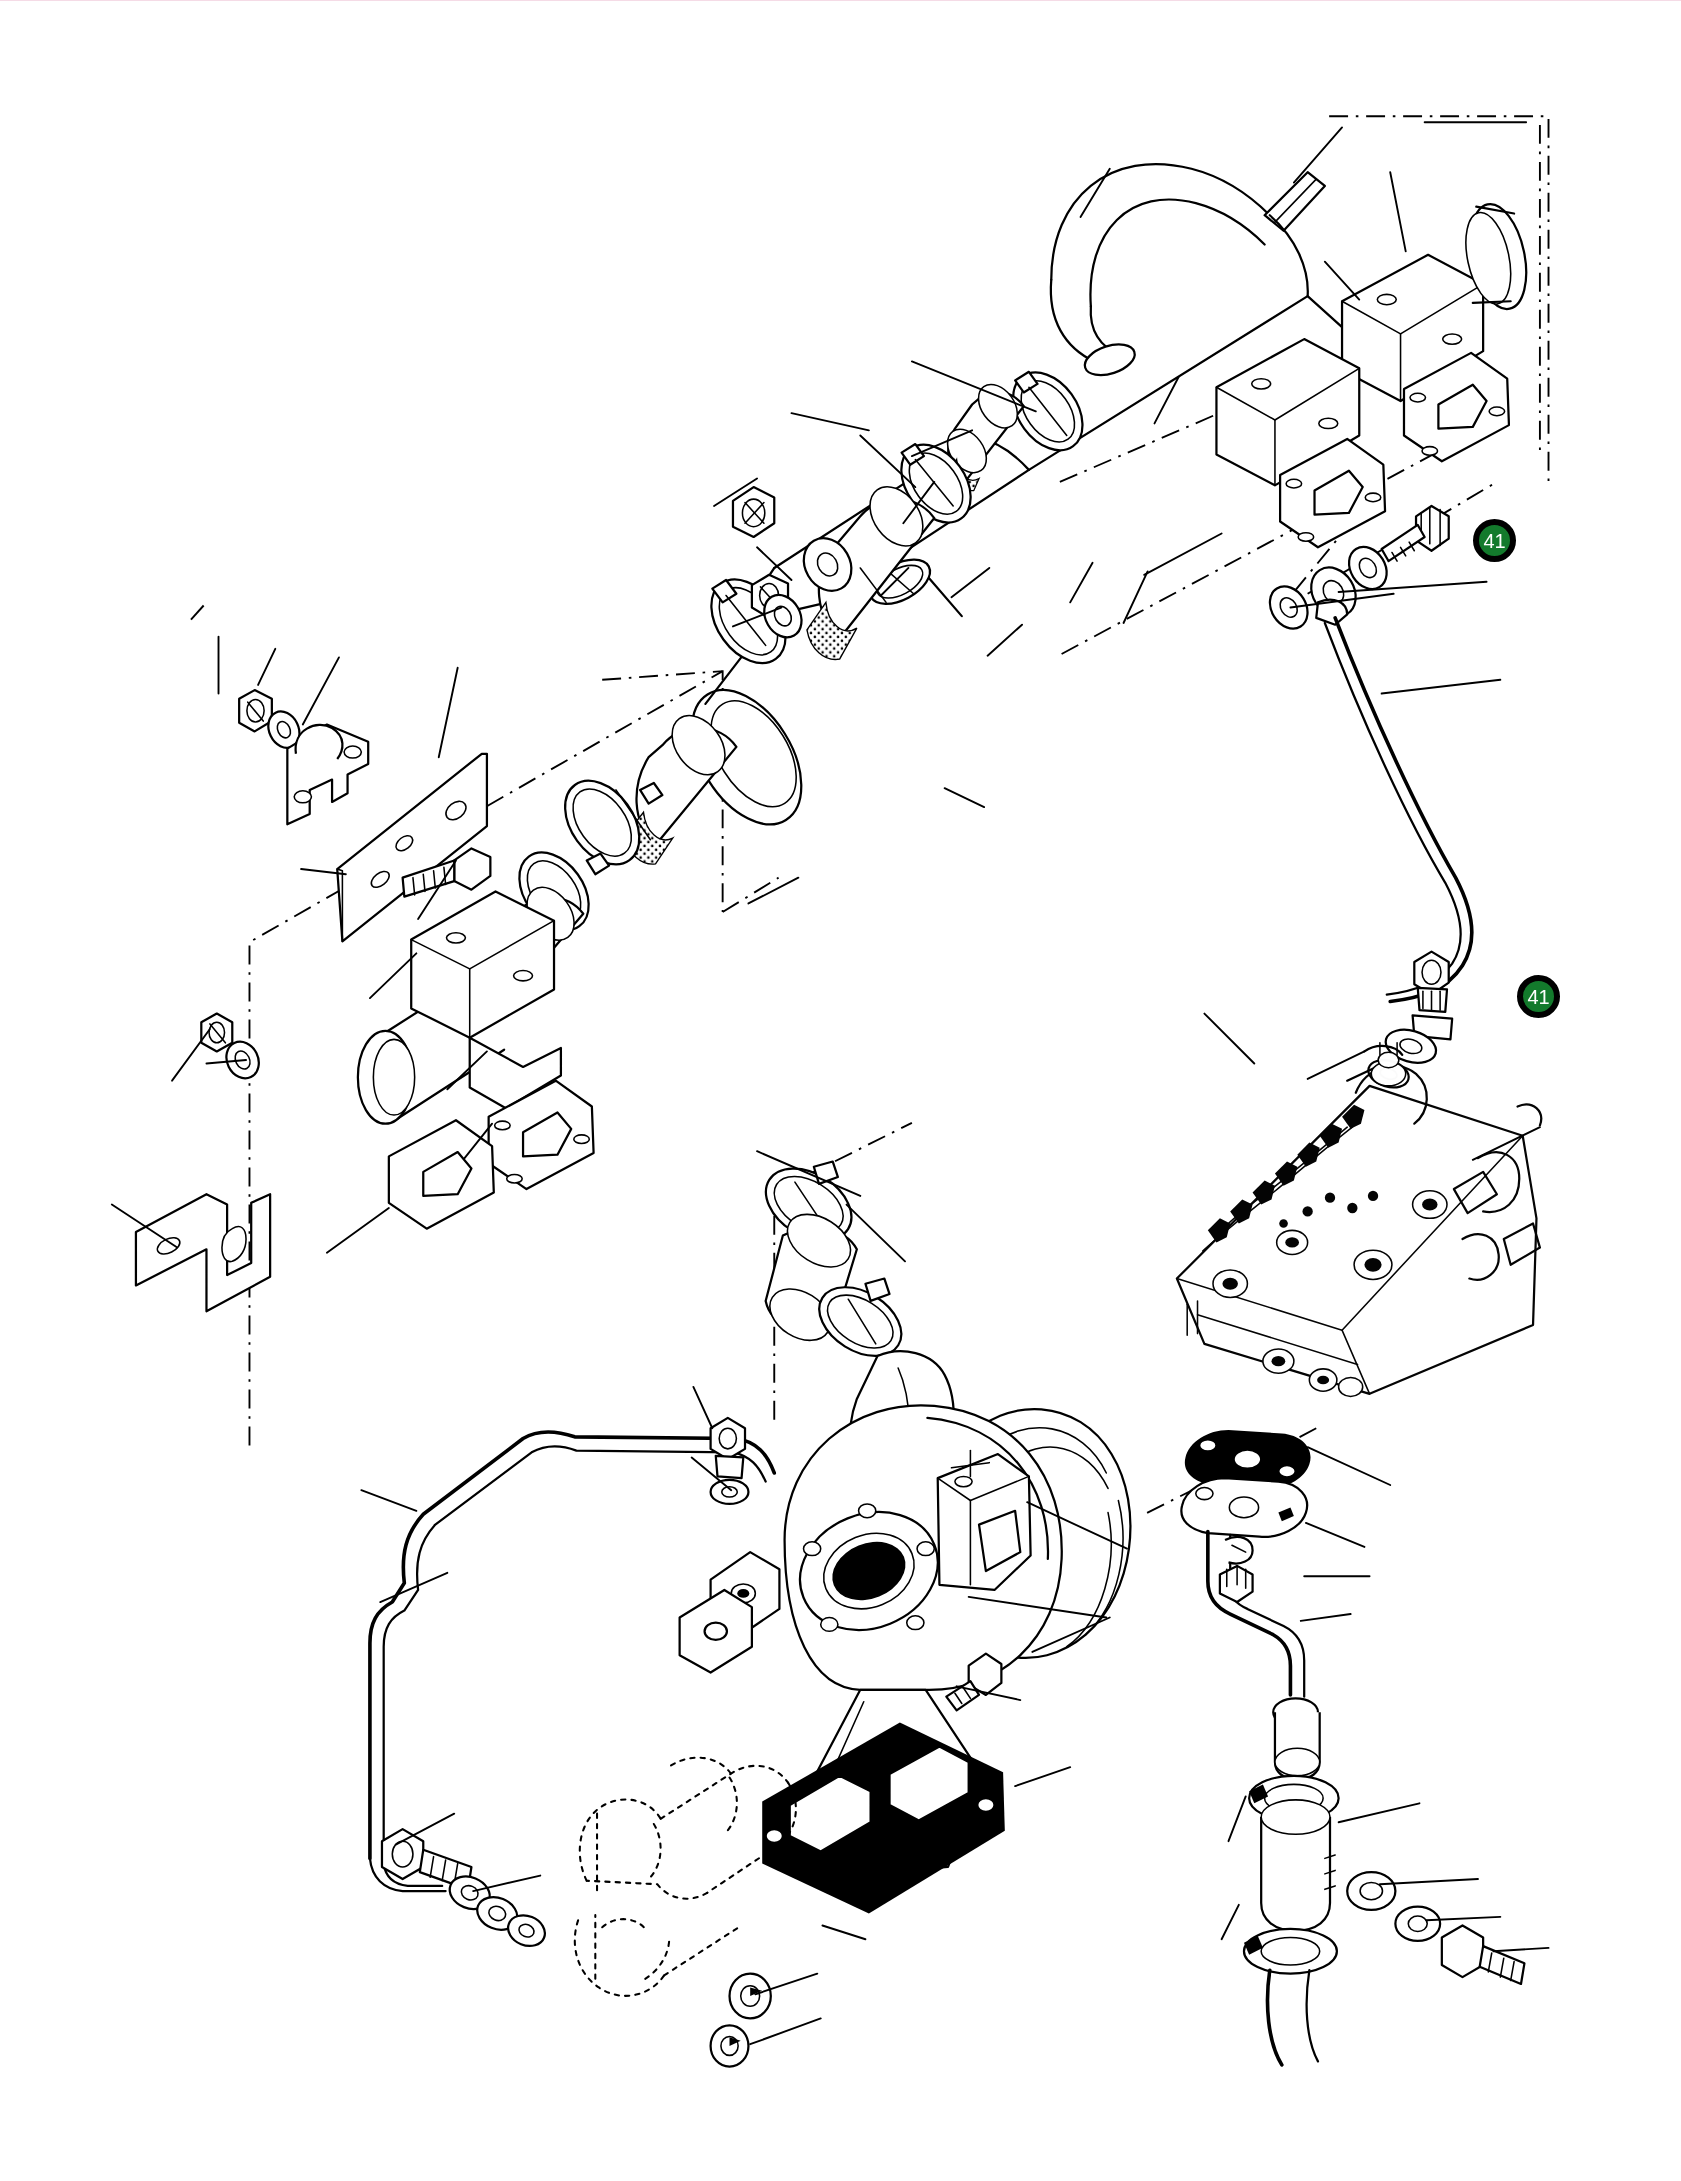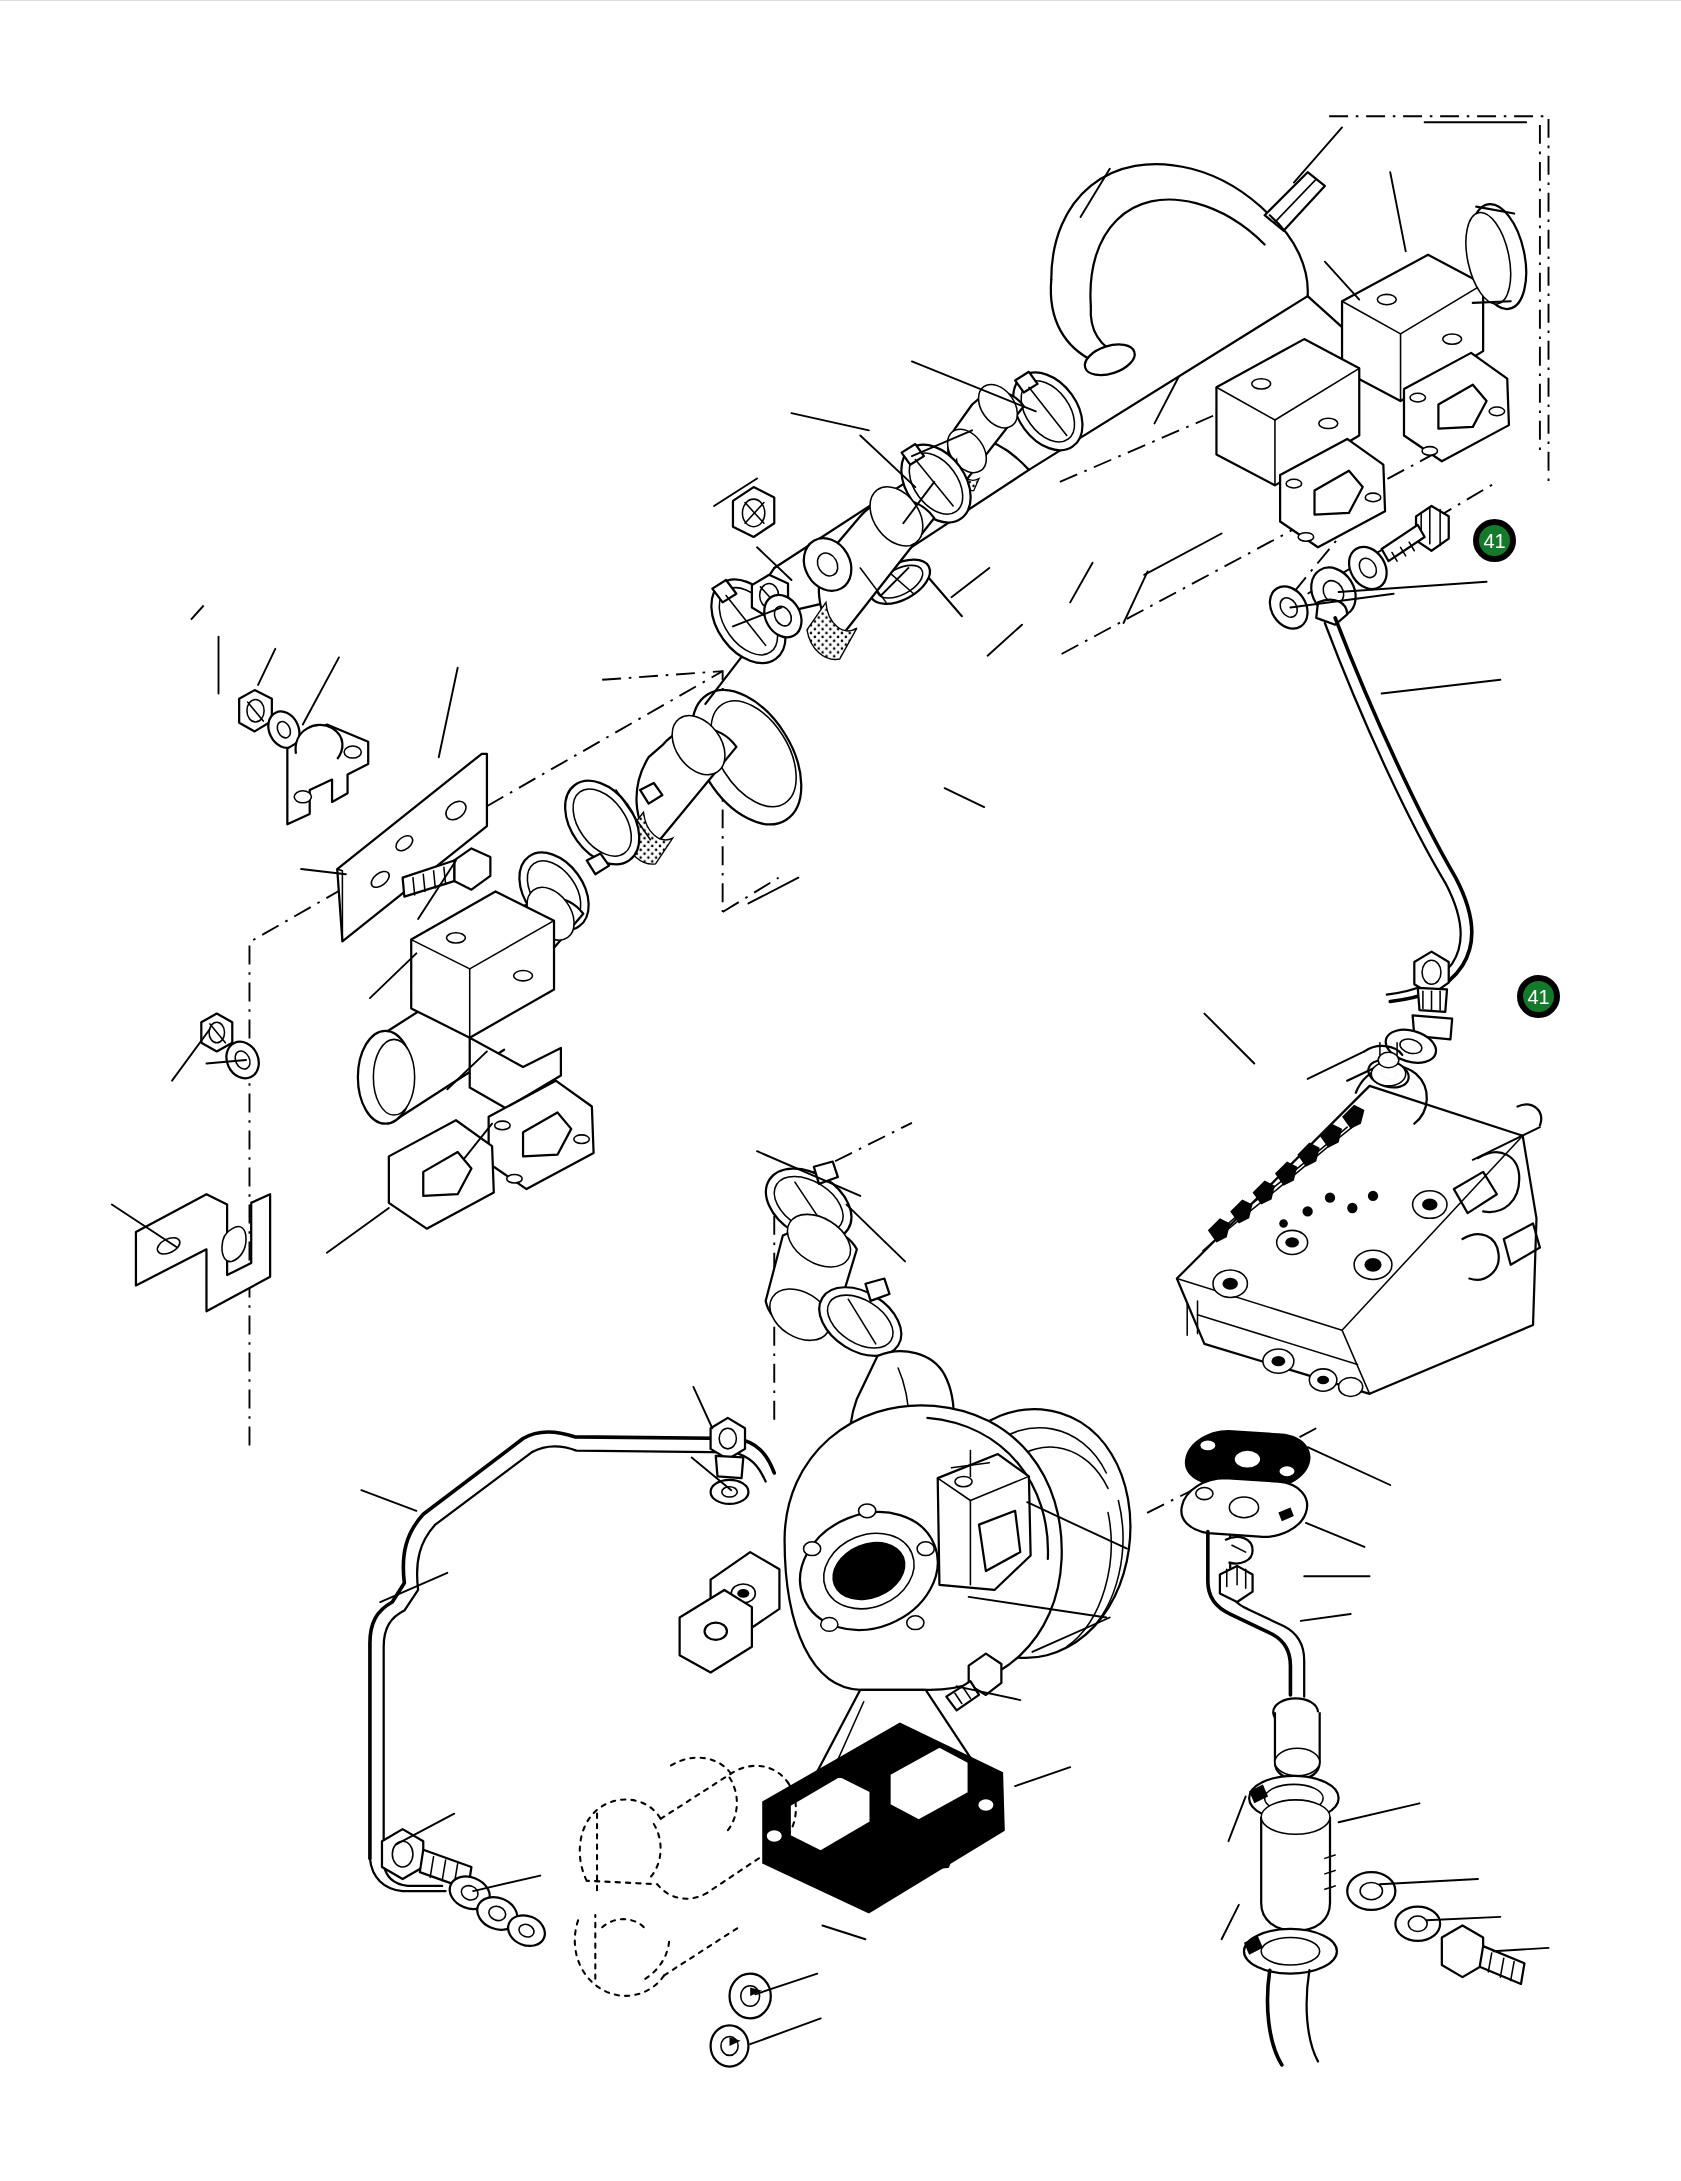--- a/index.html
+++ b/index.html
@@ -8,21 +8,21 @@
     padding: 0;
     background: #ffffff;
   }
   body {
     font-family: "Liberation Sans", sans-serif;
   }
   #stage {
     position: relative;
     width: 1681px;
     height: 2099px;
-    background: #0f172a;
+    background: #be185d;
     overflow: hidden;
     text-decoration: underline;
   }
   #diagram {
     position: absolute;
     left: 0;
     top: 0;
     width: 1681px;
     height: 2182px;
   }

